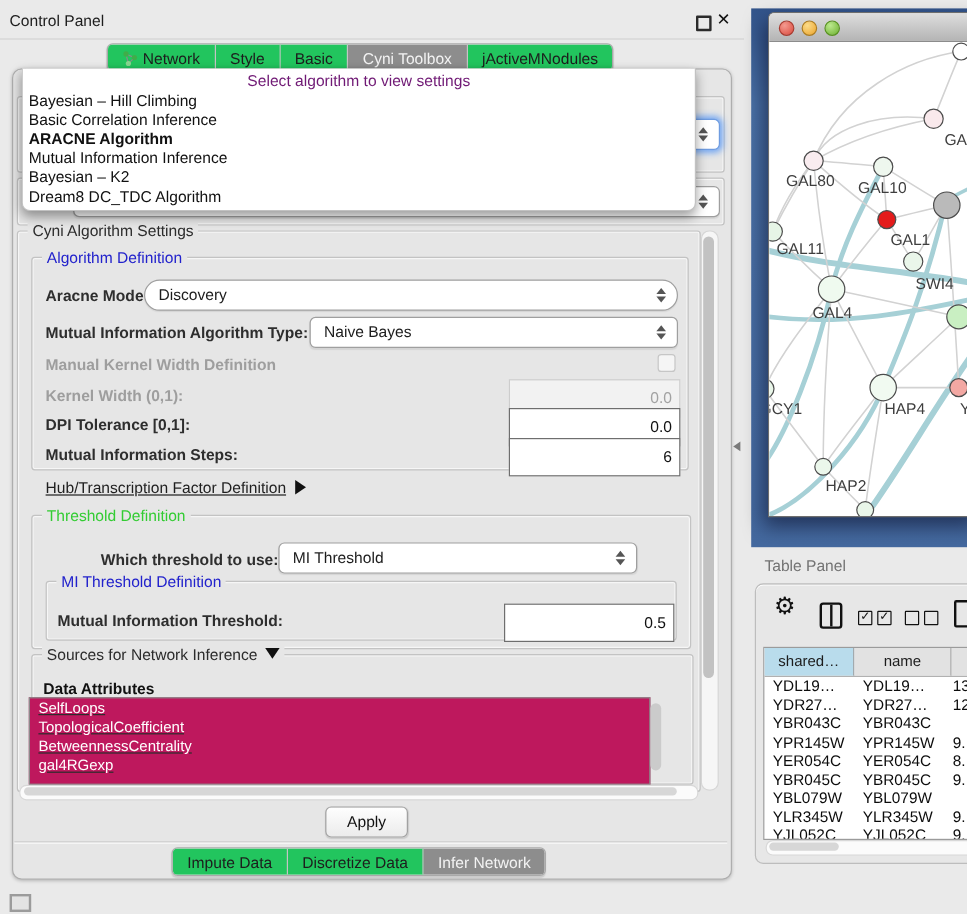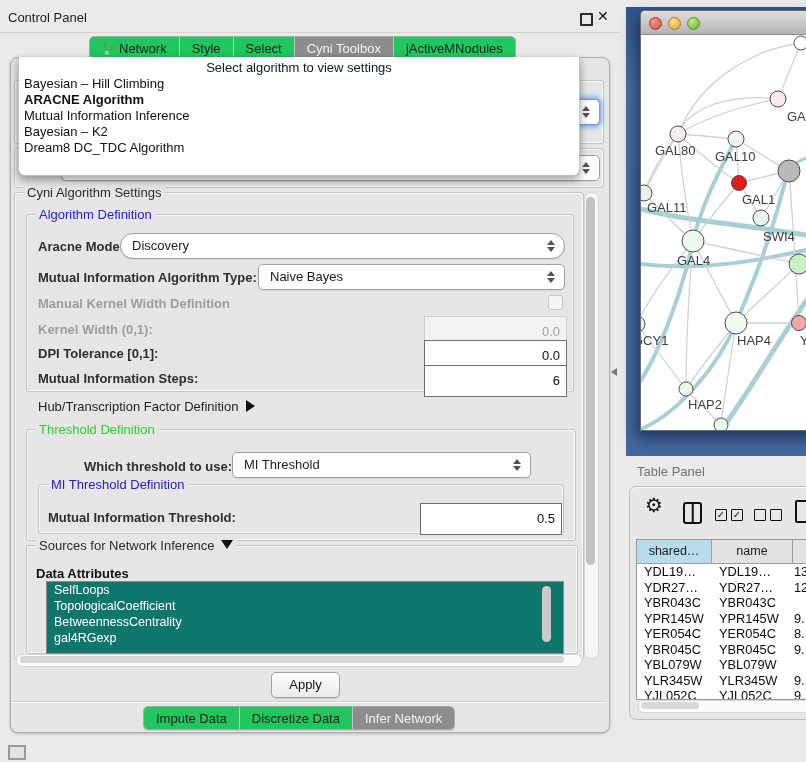--- a/index.html
+++ b/index.html
@@ -36,30 +36,30 @@
   .fldlbl{position:absolute;font-weight:bold;font-size:13px;color:#2e2e2e;white-space:nowrap;}
   .fldlbl.dis{color:#9e9e9e;}
   .fld{position:absolute;background:#fff;border:1px solid #6e6e6e;text-align:right;padding:4px 6px;font-size:13px;line-height:21px;color:#111;}
   .fld.dis{background:#f2f2f2;border:1px solid #cdcdcd;color:#a2a2a2;}
   .cb{position:absolute;width:13px;height:13px;background:#f5f5f5;border:1px solid #c6c6c6;border-radius:3px;}
   .tri-r{display:inline-block;width:0;height:0;border-top:6px solid transparent;border-bottom:6px solid transparent;border-left:9px solid #111;margin-left:8px;vertical-align:-1px;}
   .tri-d{display:inline-block;width:0;height:0;border-left:6px solid transparent;border-right:6px solid transparent;border-top:9px solid #111;margin-left:6px;vertical-align:1px;}
   
   #dd-popup{left:18px;top:57px;width:560px;height:116px;background:#fff;border:1px solid #c2c2c2;border-top:none;
        border-radius:0 0 7px 7px;box-shadow:0 4px 10px rgba(0,0,0,.38);z-index:40;padding-top:2px;}
-  #dd-ph{height:17px;line-height:17px;text-align:center;color:#0f172a;font-size:13px;}
+  #dd-ph{height:17px;line-height:17px;text-align:center;color:#701a75;font-size:13px;}
   .dd-item{height:16px;line-height:16px;padding-left:5px;font-size:13px;color:#111;}
   .dd-item.sel{font-weight:bold;}
   
   .vsb{position:absolute;background:#f6f6f6;border:1px solid #d6d6d6;border-radius:7px;}
   .vsb .thumb{position:absolute;left:1px;width:9px;background:#c2c2c2;border-radius:5px;}
   .hsb{position:absolute;background:#fbfbfb;border:1px solid #d8d8d8;border-radius:6px;}
   .hsb .thumb{position:absolute;top:1px;height:7px;background:#d7d7d7;border-radius:4px;}
   
-  #attr-list{left:46px;top:581px;width:516px;height:71px;background:#0f766e;border:1px solid #8a8a8a;overflow:hidden;}
+  #attr-list{left:24px;top:581px;width:516px;height:71px;background:#be185d;border:1px solid #8a8a8a;overflow:hidden;text-decoration:underline;}
   .attr-item{height:16px;line-height:16px;padding-left:7px;color:#fff;font-size:12.5px;}
   
   #apply-btn{left:271px;top:672px;width:67px;height:24px;border:1px solid #a2a2a2;border-radius:5px;
        background:linear-gradient(#fefefe,#ebebeb);text-align:center;line-height:23px;font-size:13px;color:#111;
        box-shadow:0 1px 1px rgba(0,0,0,.12);}
   
   #splitter-arrow{left:611px;top:368px;width:0;height:0;border-top:4px solid transparent;border-bottom:4px solid transparent;border-right:6px solid #7a7a7a;}
   
   #desktop{left:626px;top:7px;width:180px;height:449px;background:linear-gradient(180deg,#33558c,#4a72a8 18%,#44699f);}
   #net-window{left:14px;top:3px;width:176px;height:419px;position:absolute;border-radius:5px 0 0 0;overflow:hidden;
@@ -108,21 +108,21 @@
       <circle cx="3" cy="3" r="2.2" fill="#3fae49"></circle>
         <circle cx="10" cy="6" r="2.2" fill="#3fae49"></circle>
         <circle cx="5" cy="11" r="2.2" fill="#88d68f"></circle>
     </svg>
     <span>Network</span>
   </div>
   <div class="tab">
       <span>Style</span>
     </div>
   <div class="tab">
-      <span>Select</span>
+      <span>Basic</span>
     </div>
   <div class="tab sel">
       <span>Cyni Toolbox</span>
     </div>
   <div class="tab">
       <span>jActiveMNodules</span>
     </div>
 </div>
 
 <div class="abs" id="outer-panel"></div>
@@ -141,20 +141,21 @@
         <span class="up"></span>
         <span class="dn"></span>
       </span>
   </div>
 </div>
 
 <div class="abs" id="dd-popup">
   <div id="dd-ph">Select algorithm to view settings</div>
   <div>
       <div class="dd-item">Bayesian – Hill Climbing</div>
+      <div class="dd-item">Basic Correlation Inference</div>
       <div class="dd-item sel">ARACNE Algorithm</div>
       <div class="dd-item">Mutual Information Inference</div>
       <div class="dd-item">Bayesian – K2</div>
       <div class="dd-item">Dream8 DC_TDC Algorithm</div>
     </div>
 </div>
 
 <div class="gbox" style="left:14px;top:192px;width:568px;height:466px;background:#e6e6e6;">
   <span class="leg">Cyni Algorithm Settings</span>
 </div>
@@ -184,21 +185,21 @@
 </div>
 <span class="fldlbl dis" style="left:38px;top:296px;">Manual Kernel Width Definition</span>
 <div class="cb" style="left:548px;top:295px;"></div>
 <span class="fldlbl dis" style="left:38px;top:322px;">Kernel Width (0,1):</span>
 <div class="fld dis" style="left:424px;top:316px;width:129px;height:22px;">0.0</div>
 <span class="fldlbl" style="left:38px;top:346px;">DPI Tolerance [0,1]:</span>
 <div class="fld" style="left:424px;top:340px;width:129px;height:22px;">0.0</div>
 <span class="fldlbl" style="left:38px;top:371px;">Mutual Information Steps:</span>
 <div class="fld" style="left:424px;top:365px;width:129px;height:22px;">6</div>
 
-<span class="abs" style="left:38px;top:399px;font-size:13px;color:#1f1f1f;">
+<span class="abs" style="left:38px;top:399px;font-size:13px;color:#1f1f1f;text-decoration:underline;">
   <span>Hub/Transcription Factor Definition</span><span class="tri-r"></span>
 </span>
 
 <div class="gbox" style="left:26px;top:429px;width:548px;height:110px;">
   <span class="leg green">Threshold Definition</span>
 </div>
 <span class="fldlbl" style="left:84px;top:459px;">Which threshold to use:</span>
 <div class="combo" style="left:232px;top:452px;width:286px;height:24px;">
   <span>MI Threshold</span>
   <span class="spin">

